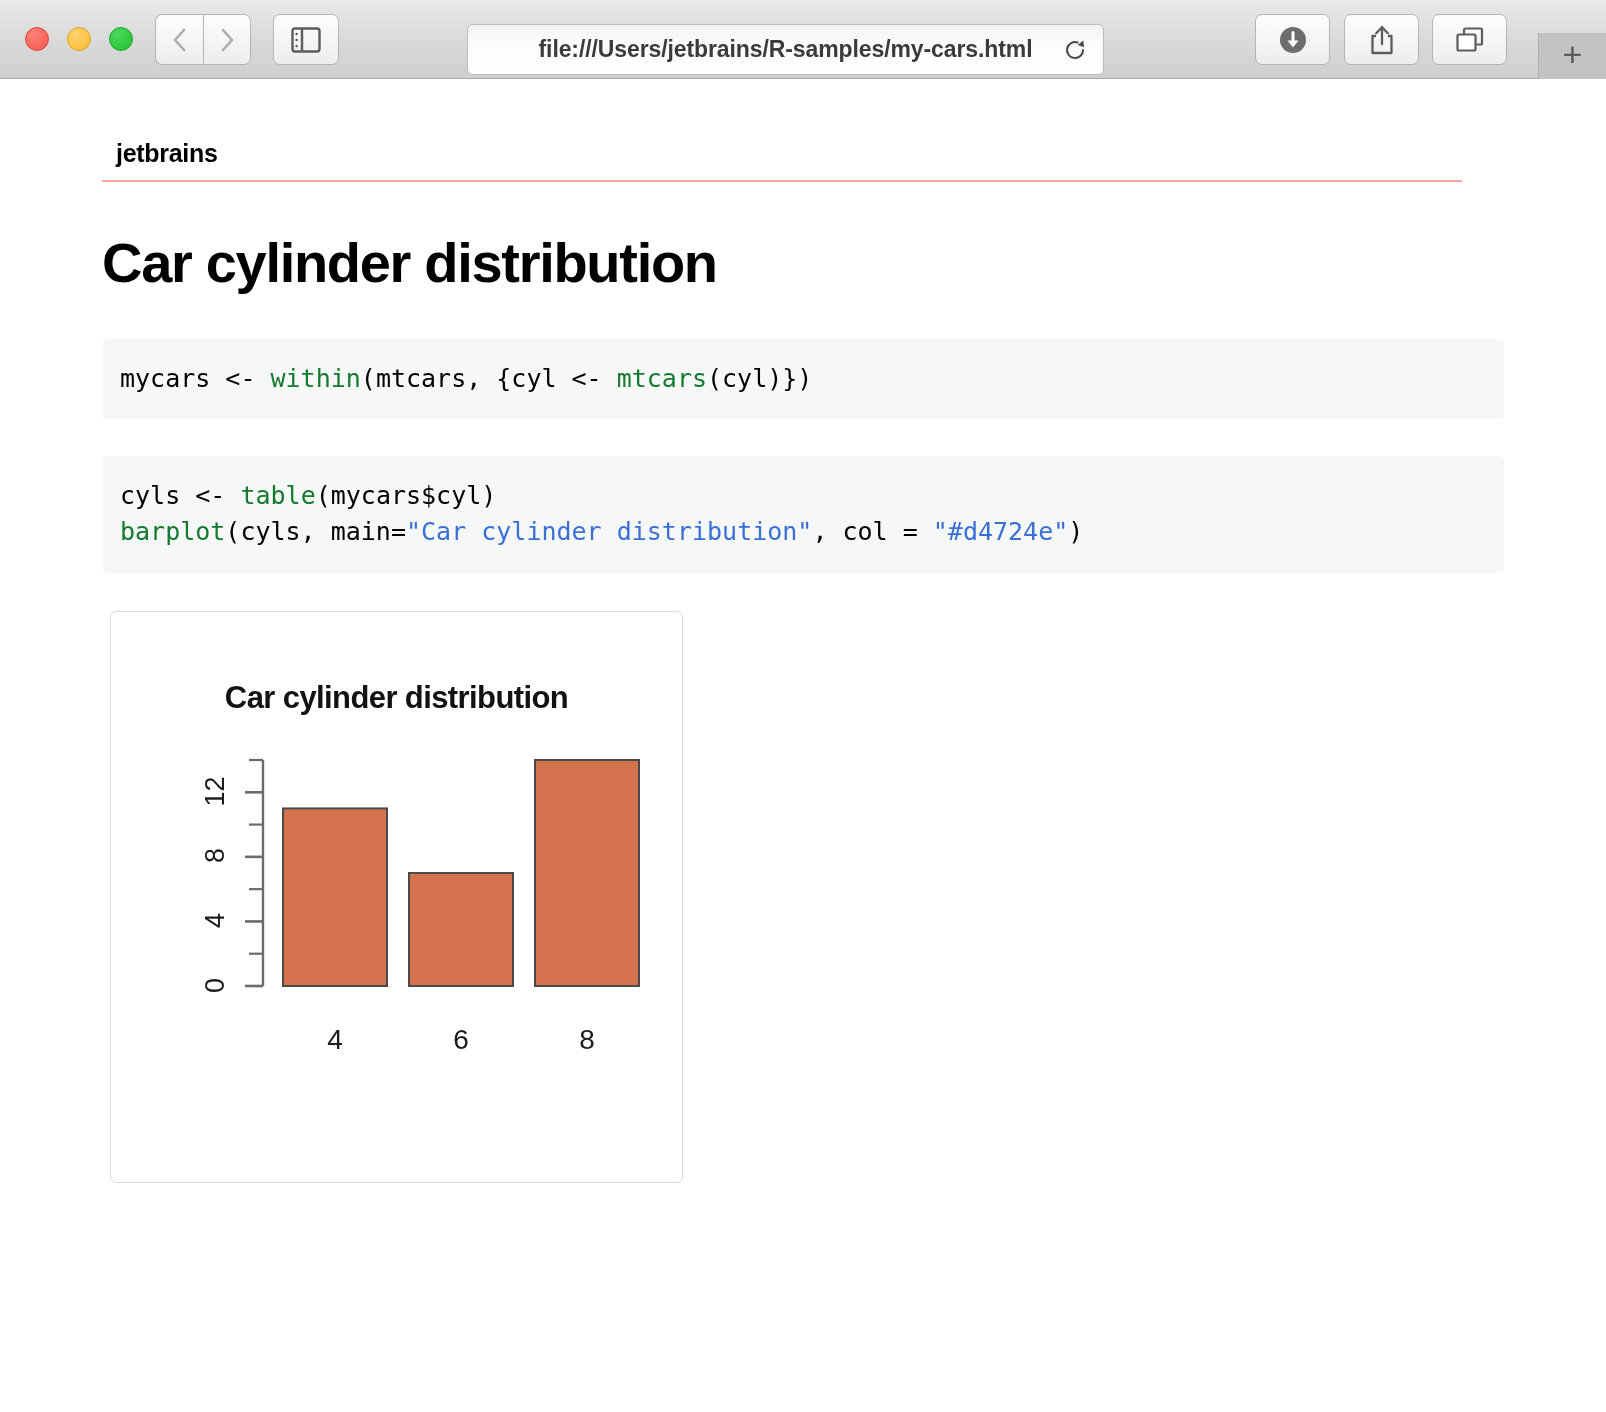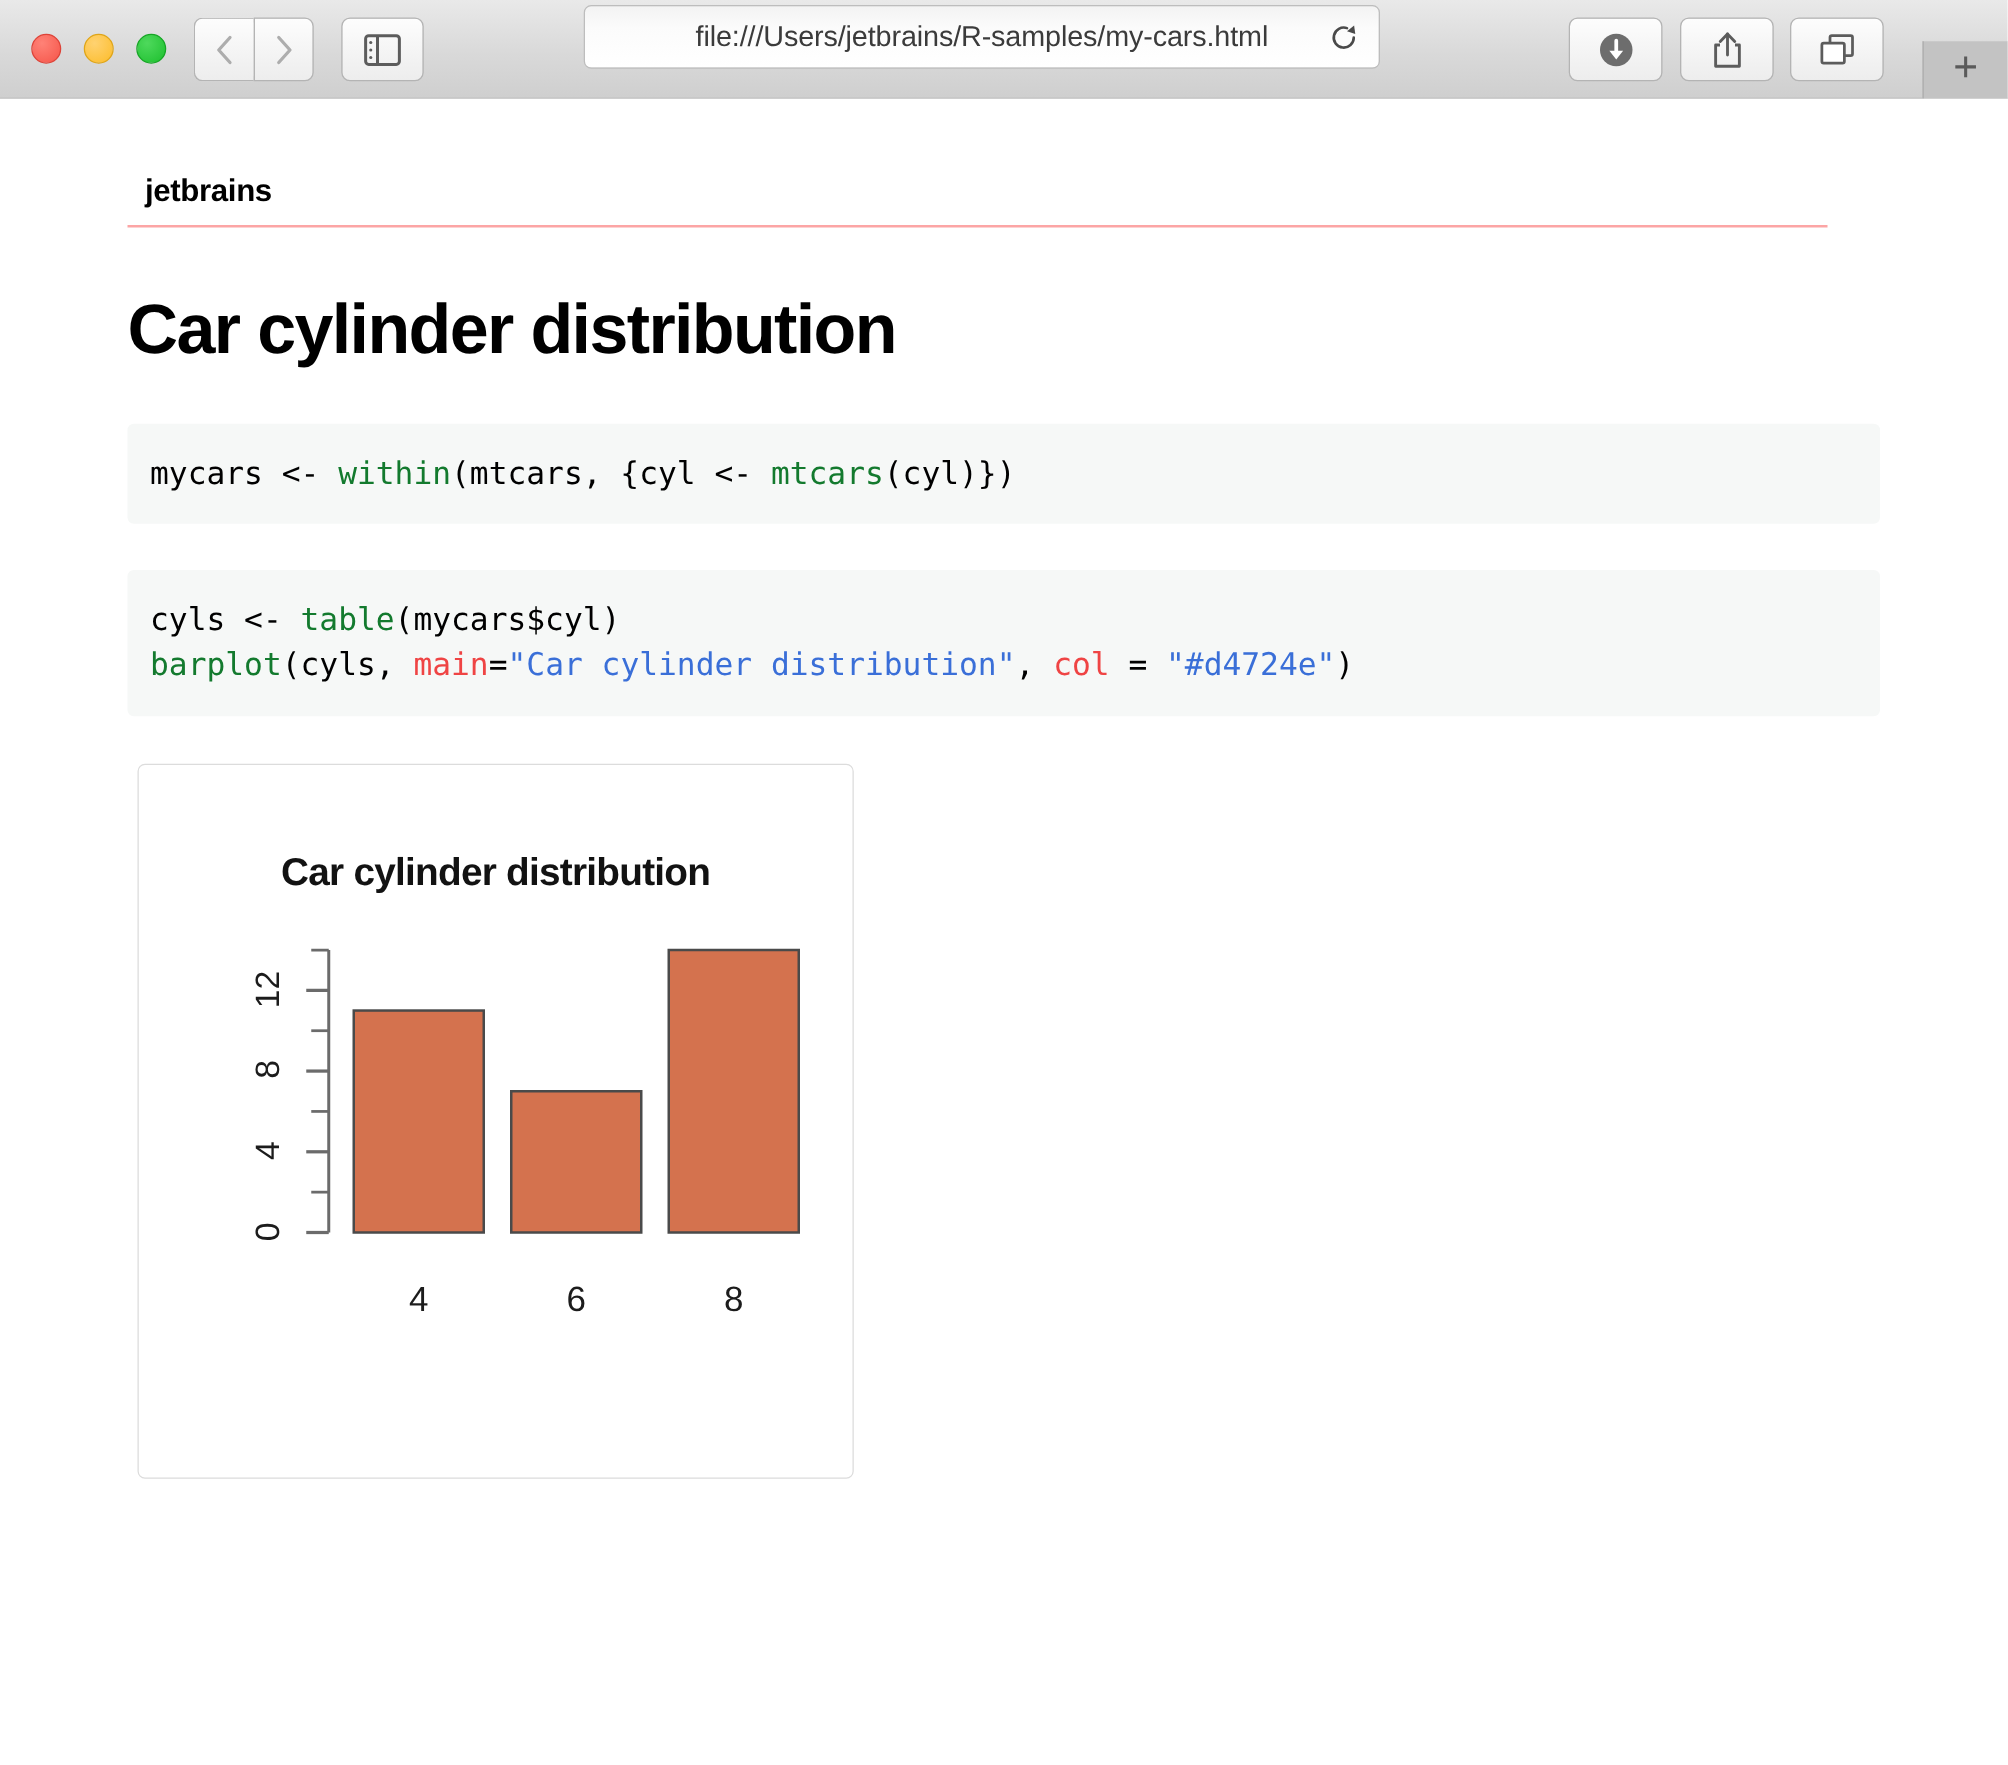--- a/index.html
+++ b/index.html
@@ -53,29 +53,30 @@
 
   .dl-btn    { left: 1255px; top: 14px; width: 75px; height: 51px; }
   .share-btn { left: 1344px; top: 14px; width: 75px; height: 51px; }
   .tabs-btn  { left: 1432px; top: 14px; width: 75px; height: 51px; }
 
   .chev { stroke: #adadad; stroke-width: 2.6; fill: none; stroke-linecap: round; stroke-linejoin: round; }
 
   .url-bar {
     position: absolute;
     left: 467px;
-    top: 4px;
+    top: 24px;
     width: 637px;
     height: 51px;
     background: linear-gradient(to bottom, #f3f3f3, #fbfbfb 35%, #ffffff);
     border: 1px solid #bdbdbd;
     border-radius: 6px;
     display: flex;
     align-items: center;
     justify-content: center;
+    font-weight: bold;
   }
   .url-text {
     font-size: 23px;
     color: #3b3b3b;
     font-family: "Liberation Sans", sans-serif;
     letter-spacing: -0.1px;
   }
   .reload-icon {
     position: absolute;
     right: 16px;
@@ -157,21 +158,21 @@
     margin-top: 46px;
     font-family: "DejaVu Sans Mono", "Liberation Mono", monospace;
     font-size: 25px;
     line-height: 1.45;
     color: #3a3a3a;
     white-space: pre;
   }
   .code-block.second { margin-top: 37px; }
 
   .tok-fn  { color: #137a2e; font-weight: normal; }
-  .tok-arg { color: #ef4444; }
+  .tok-arg { color: #000000; }
   .tok-str { color: #3a6fd8; }
   .tok-plain { color: #000000; }
 
   
   .figure-box {
     width: 573px;
     height: 572px;
     margin-top: 38px;
     margin-left: 8px;
     border: 1px solid #dcdcdc;

